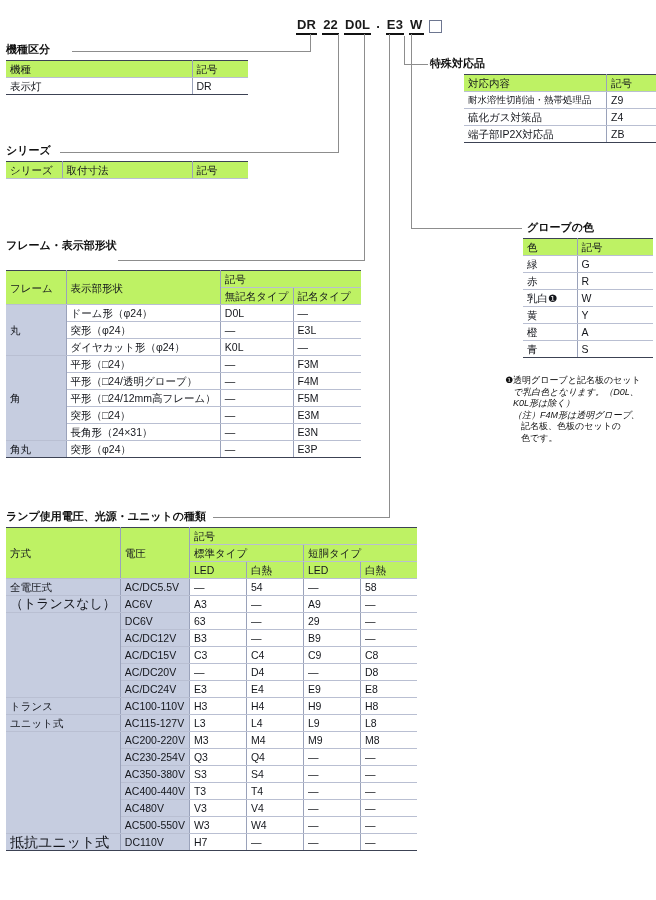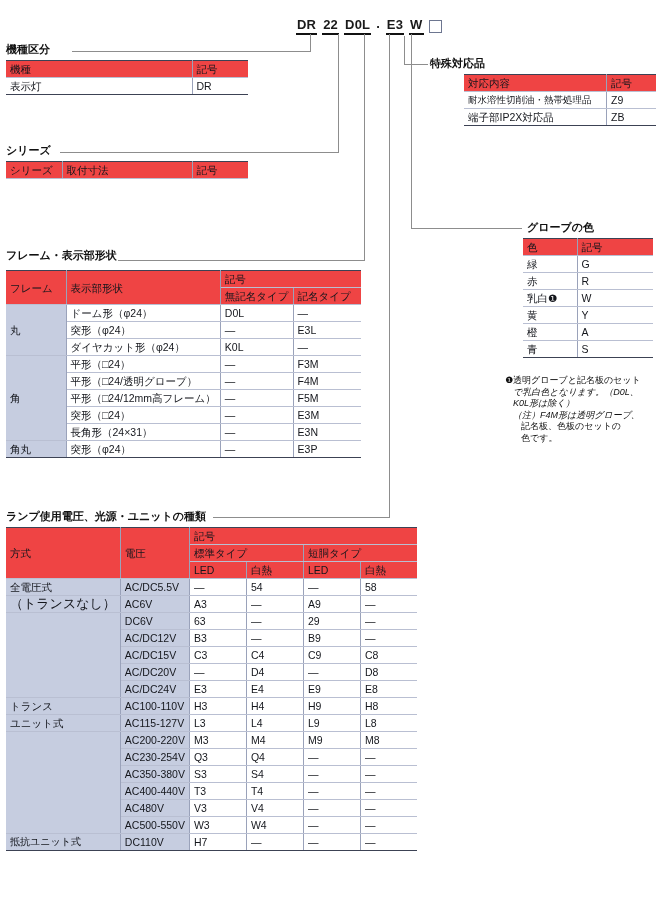--- a/index.html
+++ b/index.html
@@ -76,21 +76,21 @@
     font-weight: normal;
     text-align: left;
     vertical-align: middle;
     line-height: 12px;
     color: #14161c;
     background: #ffffff;
     white-space: nowrap;
     overflow: hidden;
   }
   table.spec td:last-child, table.spec th:last-child { border-right: none; }
-  table.spec tr.hdr th, table.spec tr.hdr td { background: #ef4444; margin-top: 28px; }
+  table.spec tr.hdr th, table.spec tr.hdr td { background: #bef264; margin-top: 28px; }
   table.spec td.lav, table.spec th.lav { background: #c6cde0; }
   table.spec tr.top-rule th, table.spec tr.top-rule td { border-top: 1.6px solid #3c4254; }
   table.spec tr.bot-rule td { border-bottom: 1.6px solid #3c4254; }
 
   
   .footnote {
     font-size: 9px;
     line-height: 11.5px;
     color: #111;
     width: 150px;
@@ -161,21 +161,21 @@
     <tbody>
         <tr class="hdr top-rule">
       <th>シリーズ</th>
       <th>取付寸法</th>
       <th>記号</th>
     </tr>
   </tbody>
     </table>
 </div>
 
-<div class="abs caption" style="left:6px; top:248px;">フレーム・表示部形状</div>
+<div class="abs caption" style="left:6px; top:238px;">フレーム・表示部形状</div>
 <div class="abs" style="left:6px; top:270px;">
   <table class="spec">
     <colgroup>
         <col style="width:60px">
         <col style="width:152px">
         <col style="width:68px">
         <col style="width:68px">
       </colgroup>
     <tbody>
         <tr class="hdr top-rule">
@@ -377,21 +377,21 @@
     </tr>
     <tr>
       <td class="lav">AC500-550V</td>
       <td>W3</td>
       <td>W4</td>
       <td>—</td>
       <td>—</td>
     </tr>
 
     <tr class="bot-rule">
-      <td class="lav" style="font-size:10px">抵抗ユニット式</td>
+      <td class="lav" style="font-size:14px">抵抗ユニット式</td>
       <td class="lav">DC110V</td>
       <td>H7</td>
       <td>—</td>
       <td>—</td>
       <td>—</td>
     </tr>
   </tbody>
     </table>
 </div>
 
@@ -403,20 +403,24 @@
         <col style="width:56px">
       </colgroup>
     <tbody>
         <tr class="hdr top-rule">
       <th>対応内容</th>
       <th>記号</th>
     </tr>
     <tr>
       <td style="font-size:9.5px">耐水溶性切削油・熱帯処理品</td>
       <td>Z9</td>
+    </tr>
+    <tr>
+      <td>硫化ガス対策品</td>
+      <td>Z4</td>
     </tr>
     <tr class="bot-rule">
       <td>端子部IP2X対応品</td>
       <td>ZB</td>
     </tr>
   </tbody>
     </table>
 </div>
 
 <div class="abs caption" style="left:527px; top:220px;">グローブの色</div>

